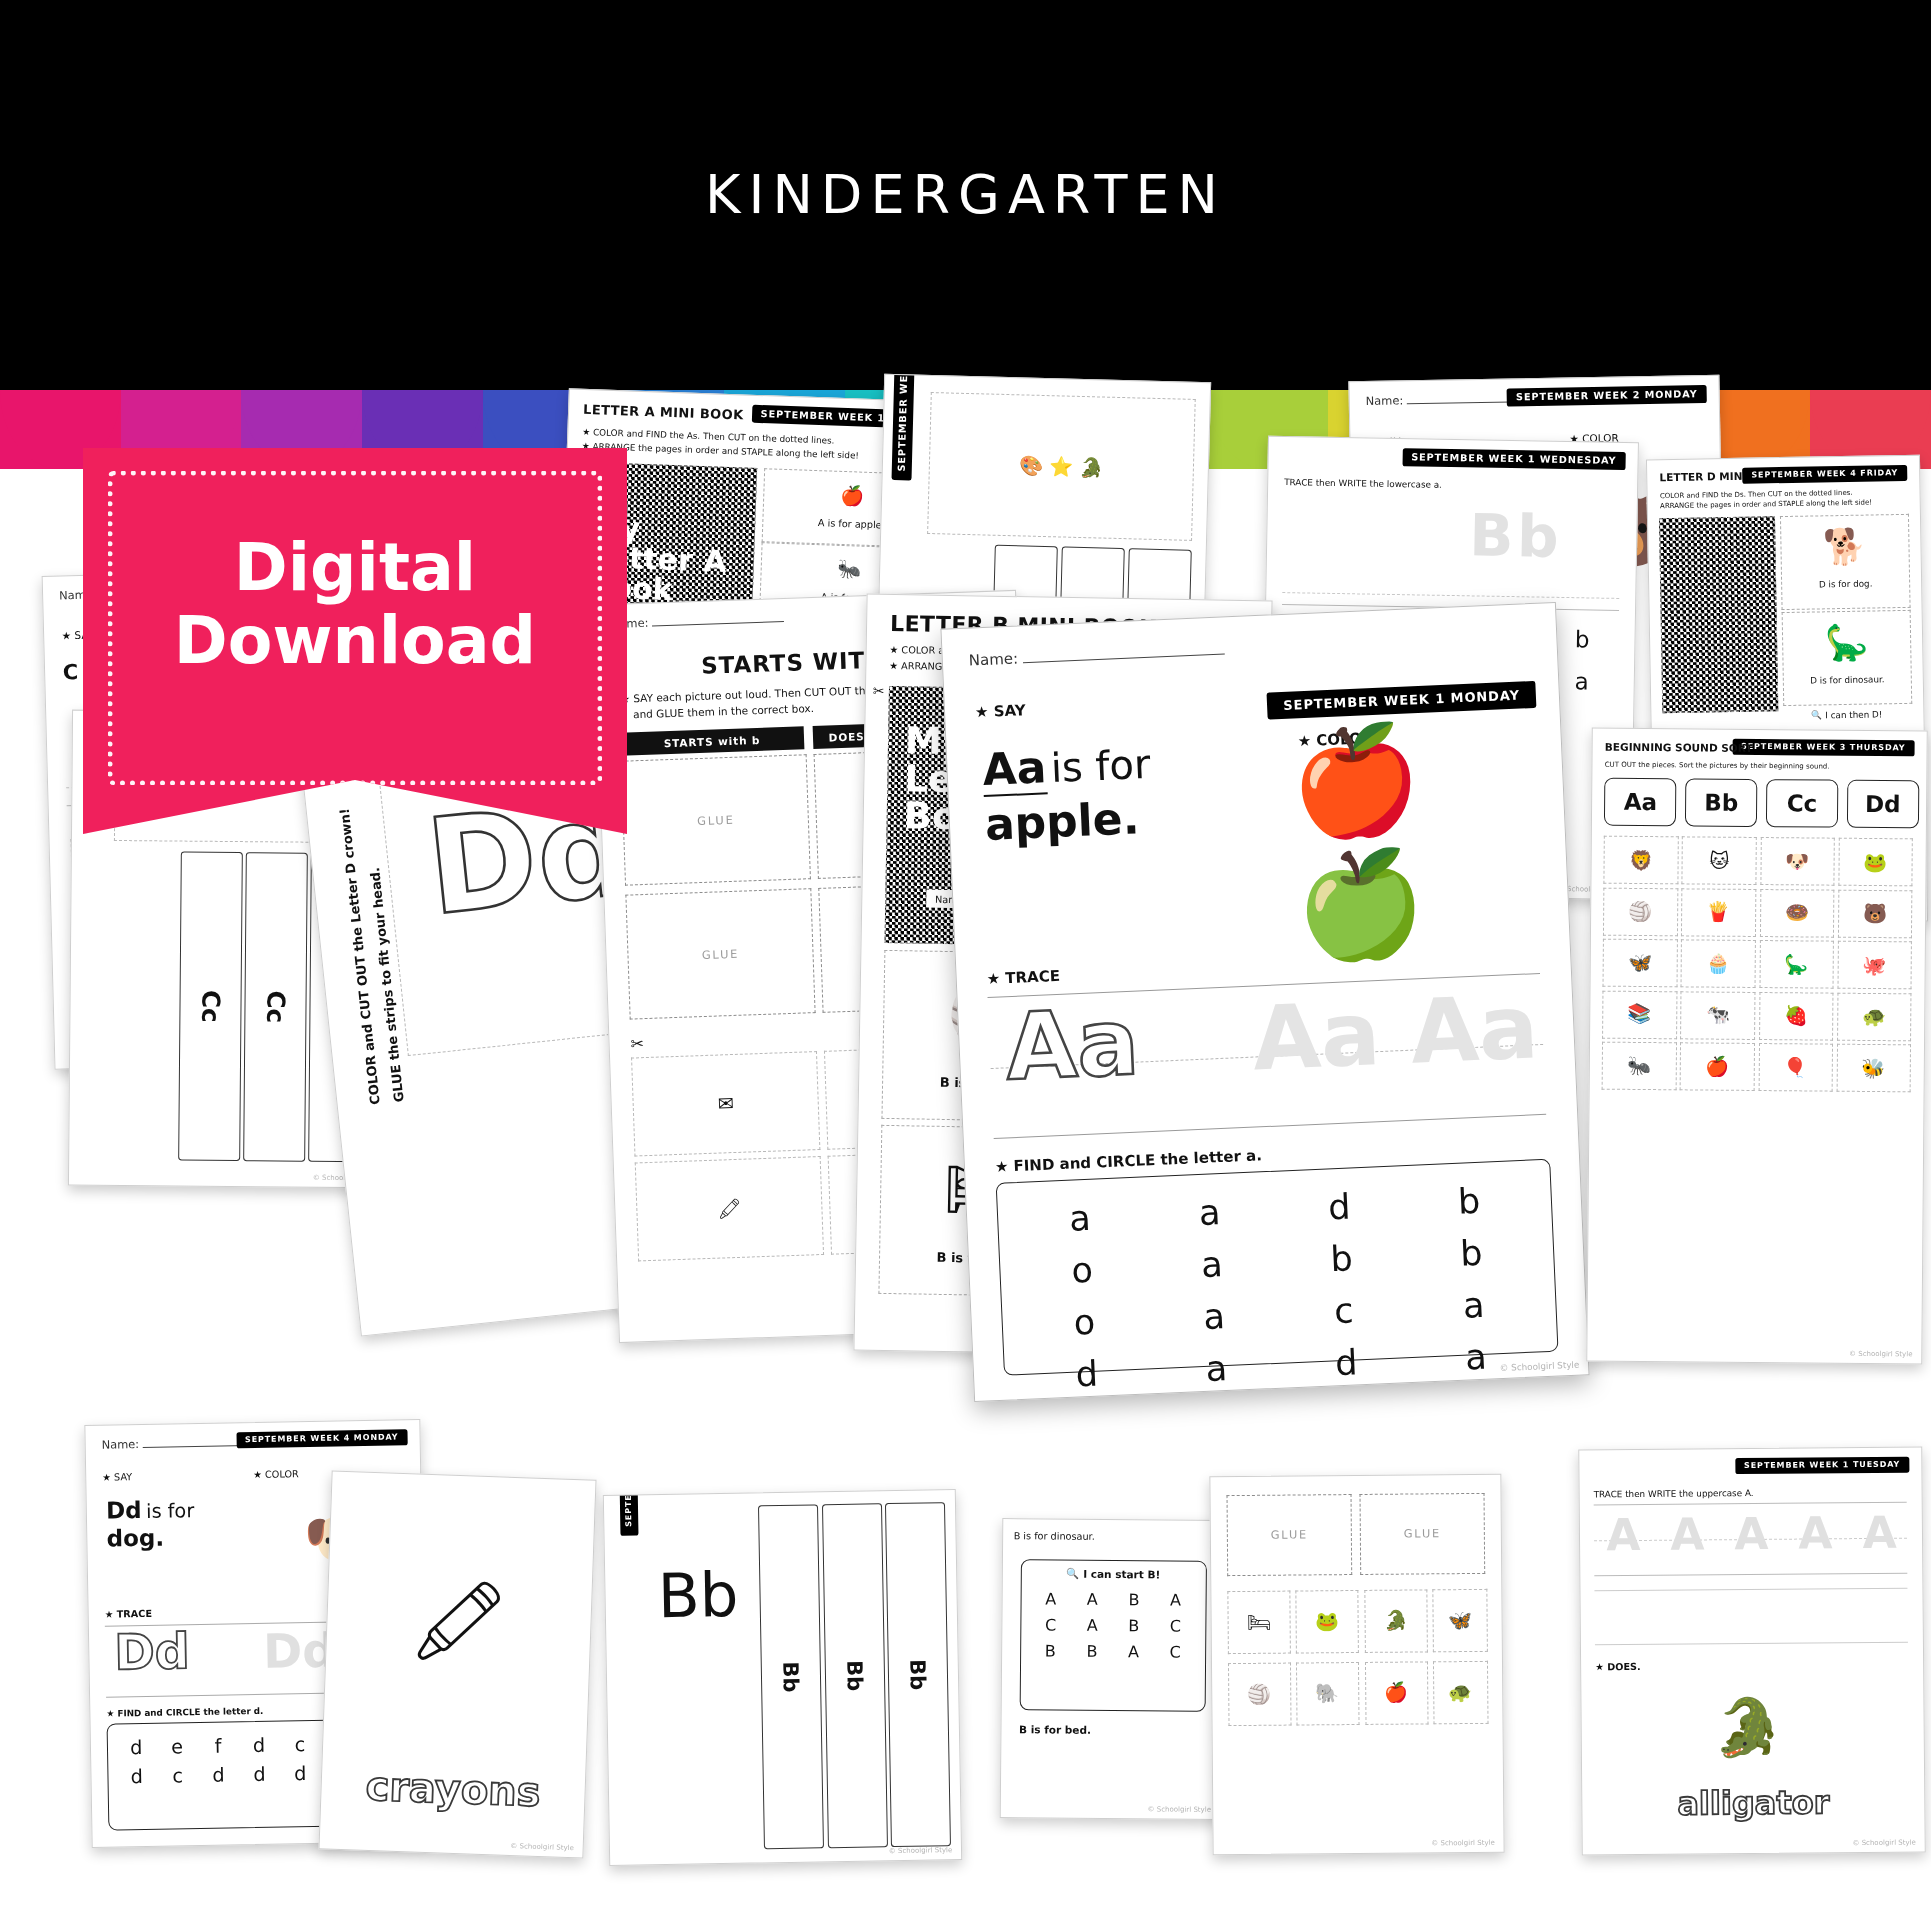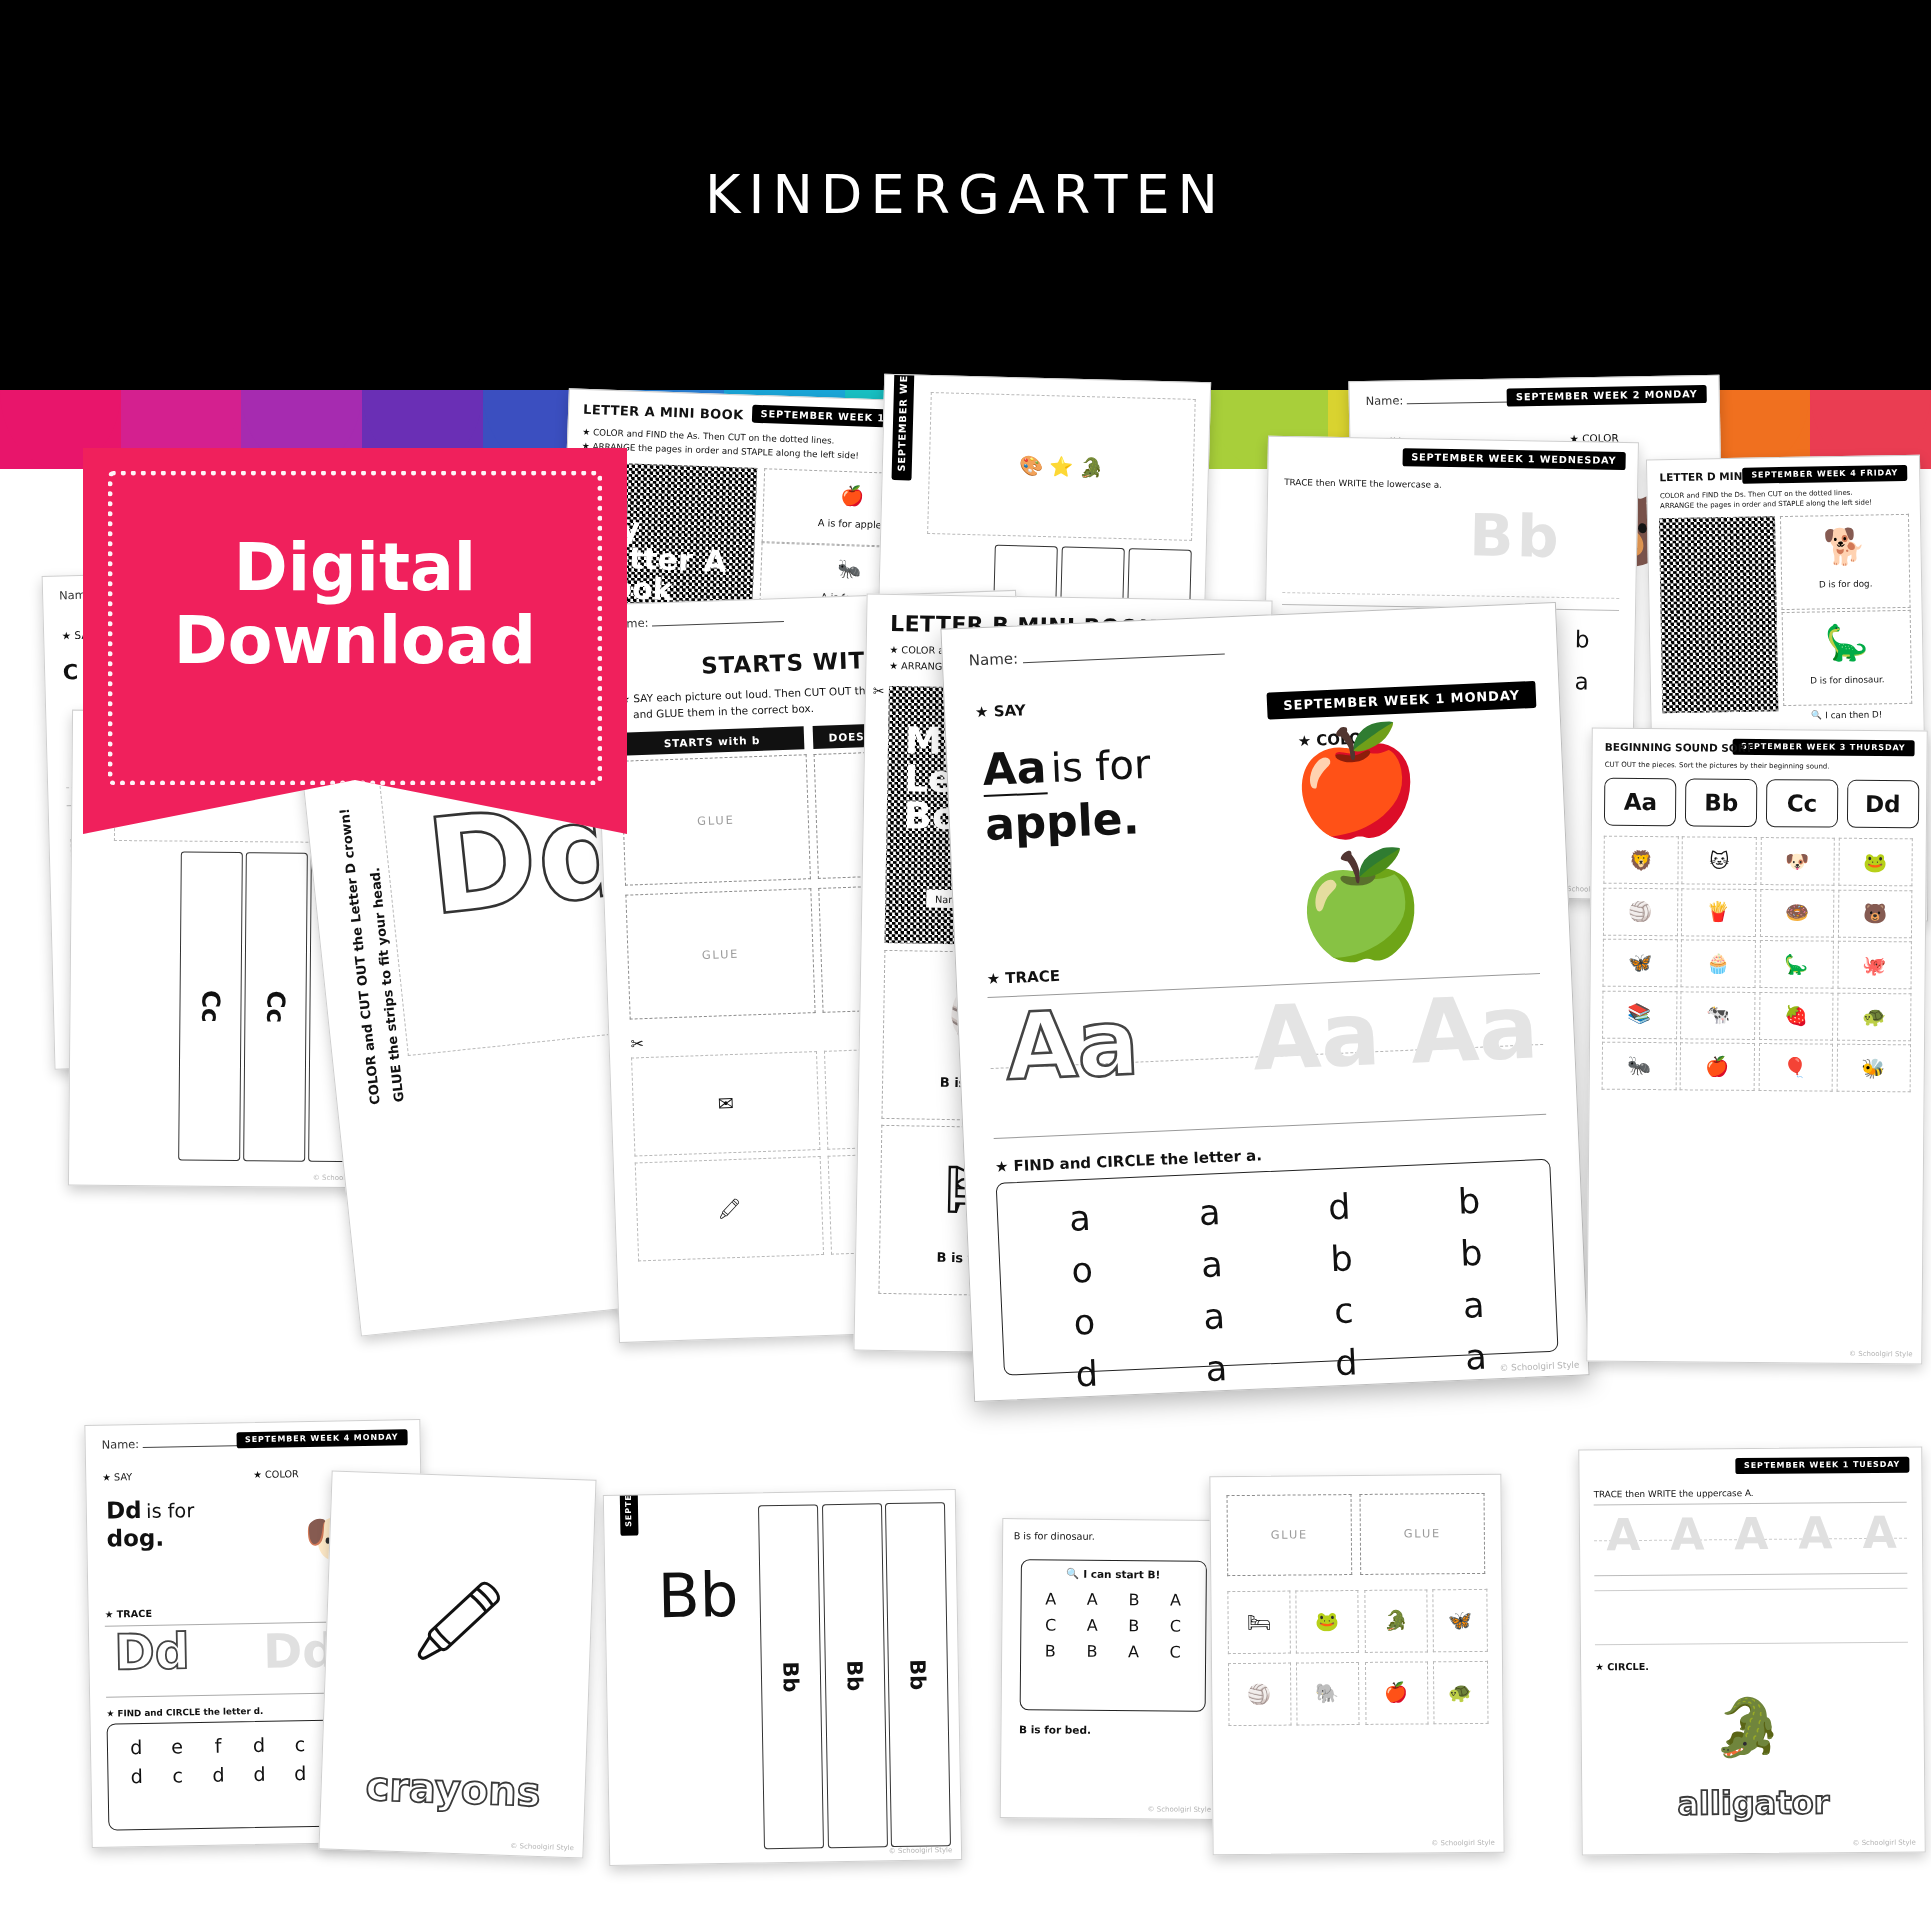--- a/index.html
+++ b/index.html
@@ -578,21 +578,21 @@
       <div style="position:absolute;left:0;right:0;top:50%;border-top:1.8px dashed #ccc;"></div>
       <div id="awritegrid" style="position:absolute;left:12.3px;top:3.5px;display:flex;gap:30px;font-size:44px;color:#e0e0e0;font-weight:bold;">
           <span>A</span>
           <span>A</span>
           <span>A</span>
           <span>A</span>
           <span>A</span>
         </div>
     </div>
     <div style="position:absolute;left:14px;top:140px;width:313px;height:53px;border-top:0.9px solid #ccc;border-bottom:0.9px solid #ccc;"></div>
-    <div style="position:absolute;left:14px;top:211px;font-size:9.7px;font-weight:bold;">★ <span>CIRCLE.</span></div>
+    <div style="position:absolute;left:14px;top:211px;font-size:9.7px;font-weight:bold;">★ <span>DOES.</span></div>
     <div class="picbox" style="position:absolute;left:35px;top:230px;width:263px;height:97px;border:none;font-size:56px;">🐊</div>
     <div style="position:absolute;left:0;right:0;top:335px;text-align:center;">
       <span class="outlineword" style="font-size:32px;">alligator</span>
     </div>
     <div class="cred">© Schoolgirl Style</div>
   </div>
 
 </div>
 
 

